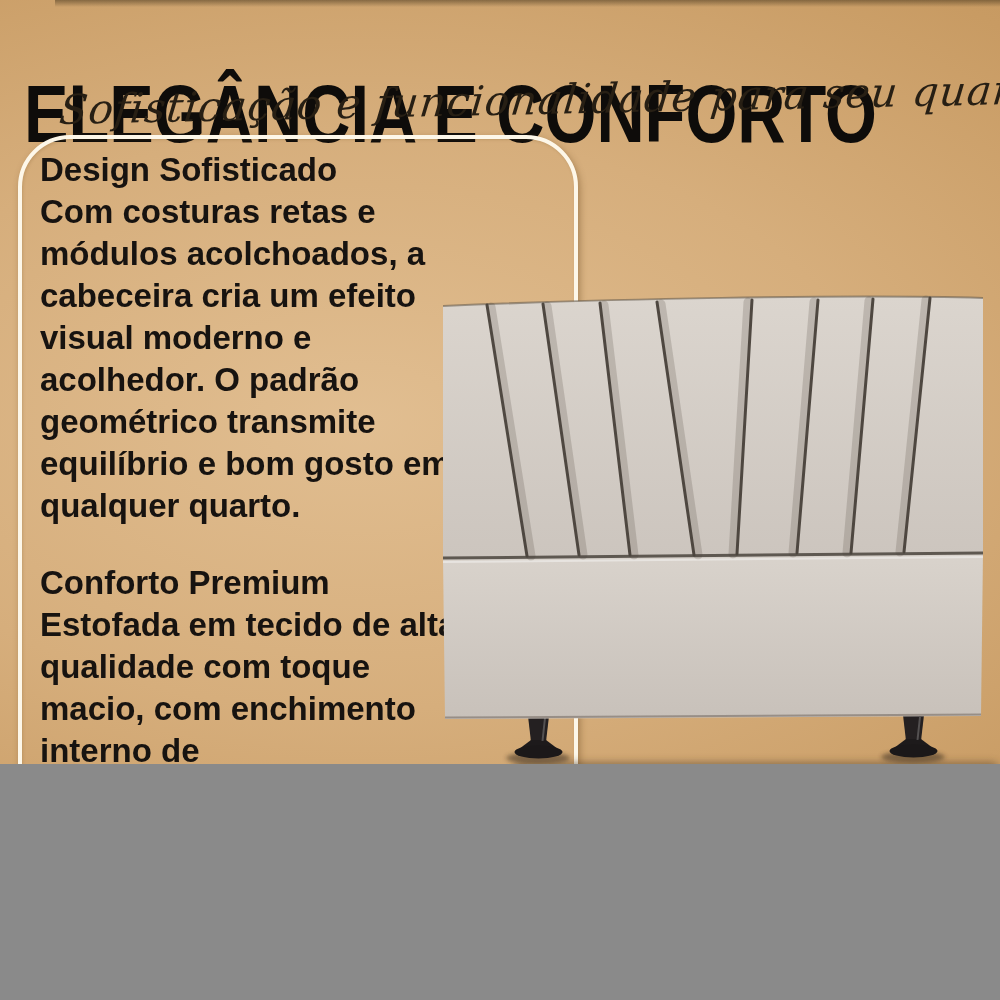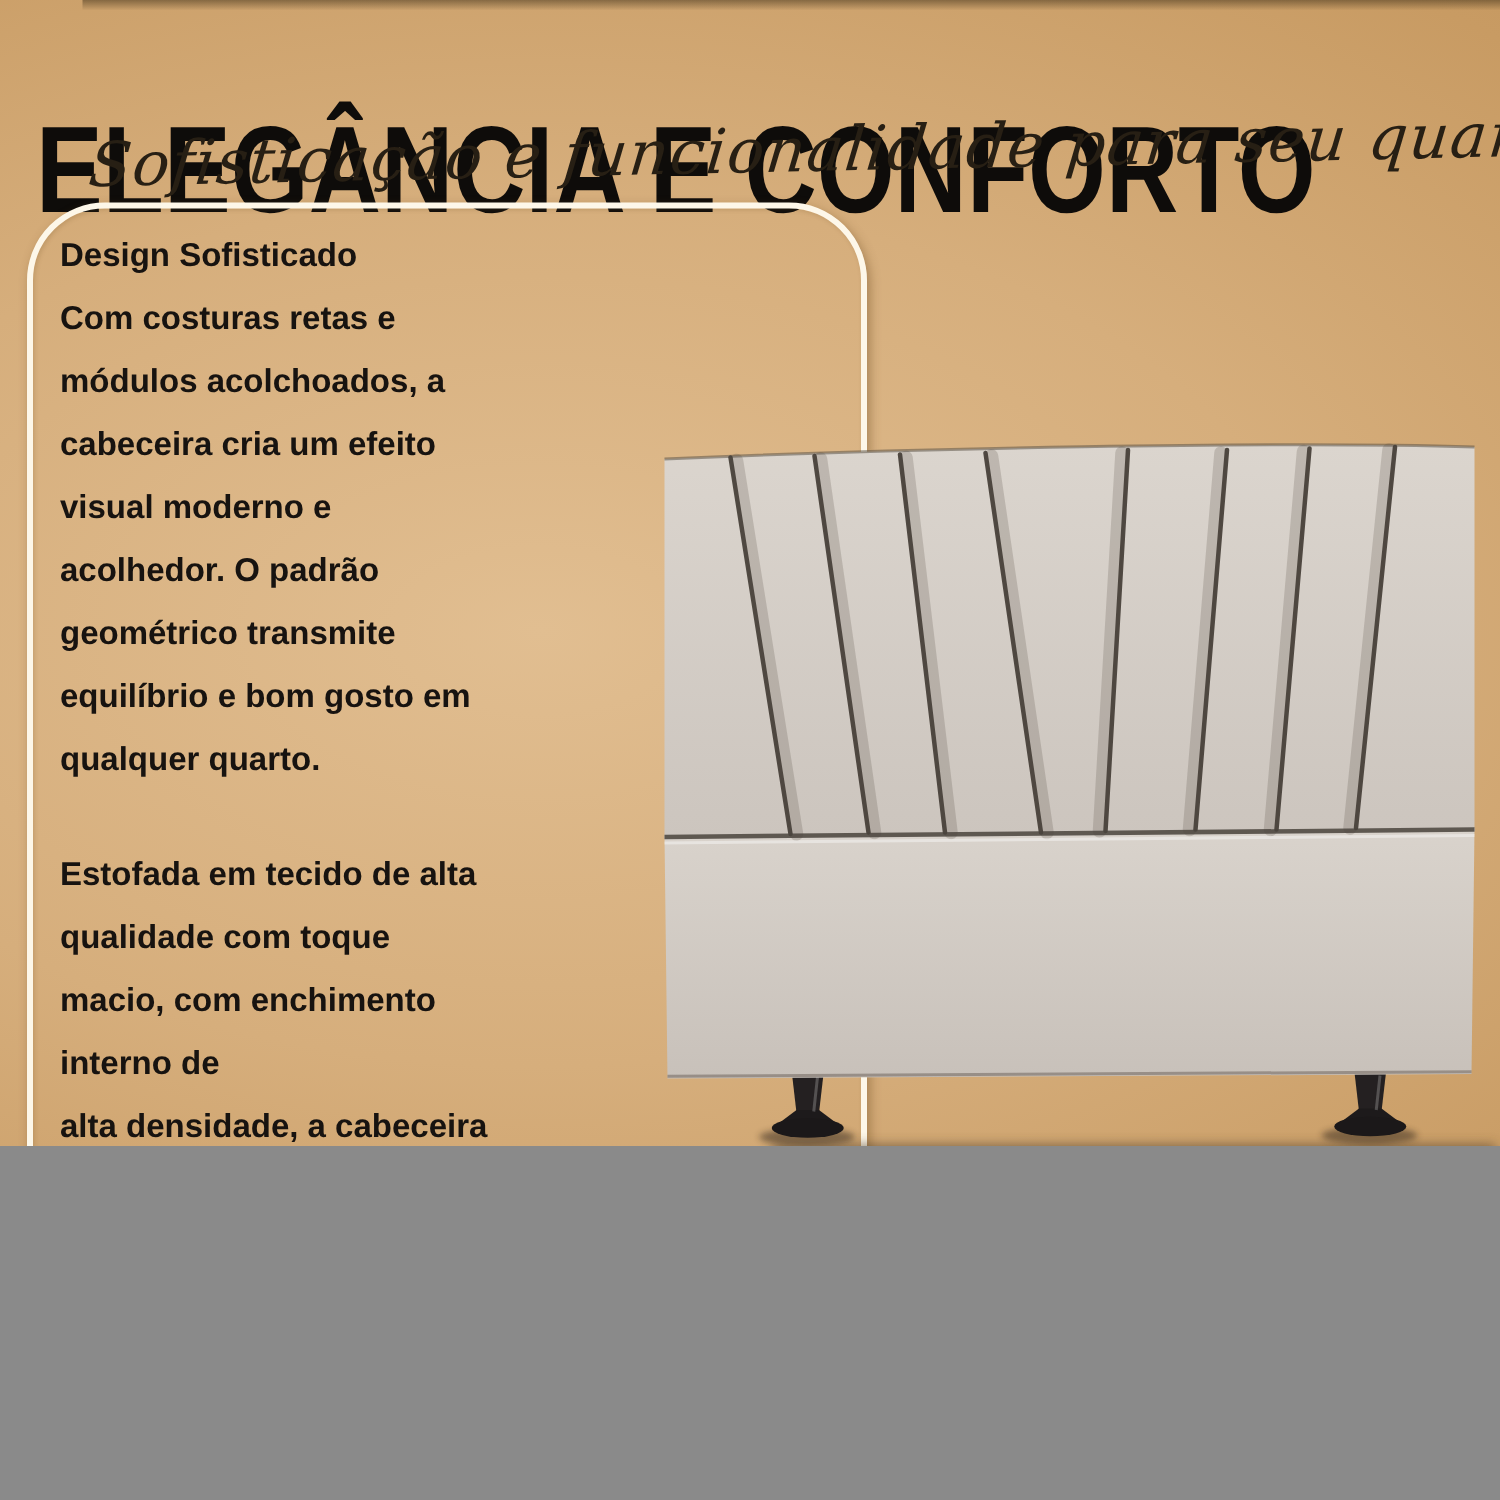--- a/index.html
+++ b/index.html
@@ -22,21 +22,21 @@
     font-size:41px;letter-spacing:1px;color:#271f14;white-space:nowrap;
     transform:rotate(-1.2deg) skewX(-7deg);transform-origin:left top;
   }
   .info-box{
     position:absolute;left:18px;top:135px;width:552px;height:841px;
     border:4px solid #fdf7e9;border-radius:52px;
     box-shadow:2px 3px 7px rgba(107,74,33,.45), inset 1px 1px 3px rgba(120,85,40,.22);
   }
   .text-block{
     position:absolute;left:40px;width:532px;
-    color:#171310;font-size:22px;font-weight:700;line-height:42px;
+    color:#171310;font-size:33px;font-weight:700;line-height:42px;
   }
   .block1{top:149px;}
   .block2{top:562px;}
   .tb-body{white-space:pre-line;}
   .headboard{position:absolute;left:428px;top:266px;width:572px;height:534px;}
 </style>
 </head>
 <body>
 
 <div class="canvas">
@@ -55,20 +55,21 @@
 módulos acolchoados, a
 cabeceira cria um efeito
 visual moderno e
 acolhedor. O padrão
 geométrico transmite
 equilíbrio e bom gosto em
 qualquer quarto.</div>
   </div>
 
   <div class="text-block block2">
+    <div class="tb-heading">Conforto Premium</div>
     <div class="tb-body">Estofada em tecido de alta
 qualidade com toque
 macio, com enchimento
 interno de
 alta densidade, a cabeceira
 oferece apoio ergonômico
 para momentos de leitura e
 relaxamento com muito
 cria conforto.</div>
   </div>

